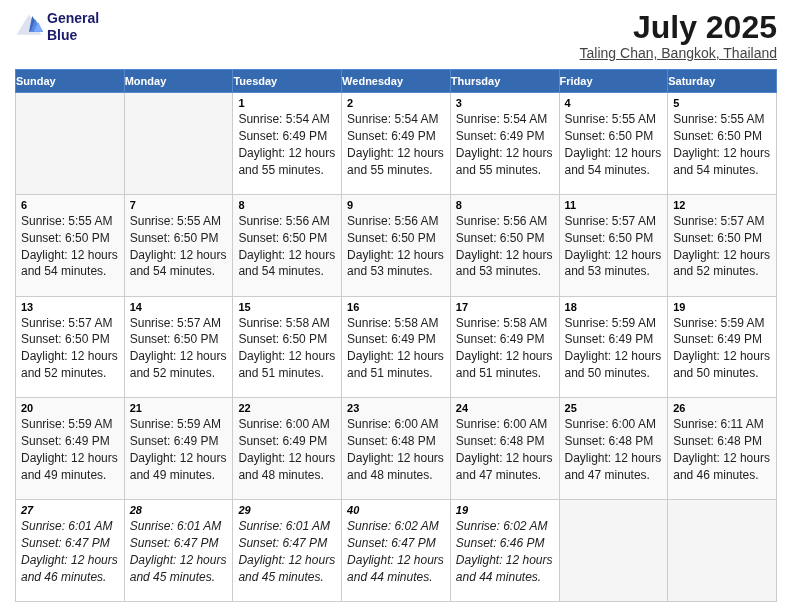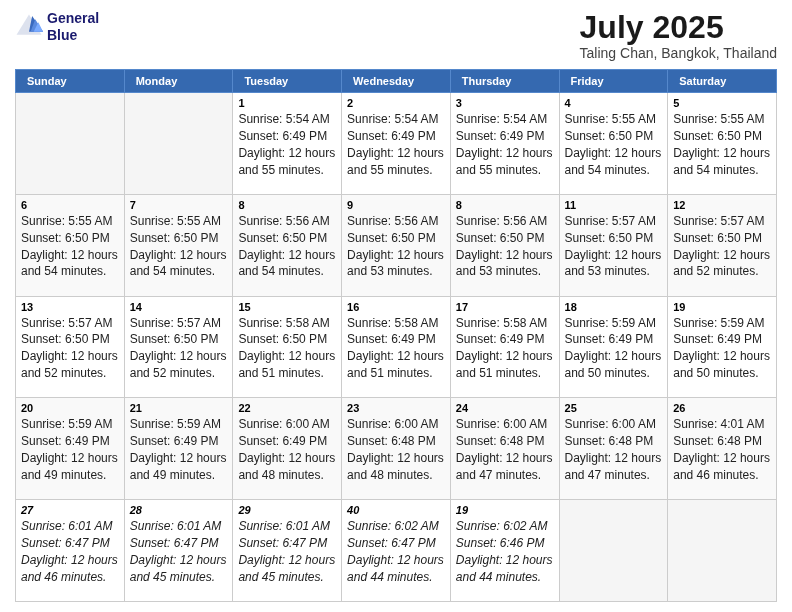--- a/index.html
+++ b/index.html
@@ -32,45 +32,46 @@
       font-size: 14px;
       font-weight: bold;
       color: #1a1a6e;
       line-height: 1.2;
     }
     .logo-icon {
       width: 28px;
       height: 28px;
     }
     .title-block {
-      text-align: left;
+      text-align: right;
     }
     .main-title {
       font-size: 32px;
       font-weight: bold;
       color: #1a1a1a;
       line-height: 1.1;
     }
     .subtitle {
       font-size: 14px;
       color: #444;
+      text-decoration: underline;
     }
     .calendar {
       flex: 1;
       border: 1px solid #ccc;
       border-collapse: collapse;
       width: 100%;
       table-layout: fixed;
       font-size: 10px;
     }
     .calendar th {
       background-color: #3569b0;
       color: #fff;
       text-align: left;
-      padding: 5px 11px;
+      padding: 5px 0;
       font-size: 11px;
       font-weight: bold;
       border: 1px solid #5588cc;
     }
     .calendar td {
       border: 1px solid #ccc;
       vertical-align: top;
       padding: 4px 5px;
       background: #fff;
       min-height: 80px;
@@ -320,21 +321,21 @@
           </td>
           <td>
             <span class="day-num">25</span>
             <div class="day-info">Sunrise: 6:00 AM
 Sunset: 6:48 PM
 Daylight: 12 hours
 and 47 minutes.</div>
           </td>
           <td>
             <span class="day-num">26</span>
-            <div class="day-info">Sunrise: 4:01 AM
+            <div class="day-info">Sunrise: 6:11 AM
 Sunset: 6:48 PM
 Daylight: 12 hours
 and 46 minutes.</div>
           </td>
         </tr>
         <tr class="row-last">
           <td>
             <span class="day-num">27</span>
             <div class="day-info">Sunrise: 6:01 AM
 Sunset: 6:47 PM

